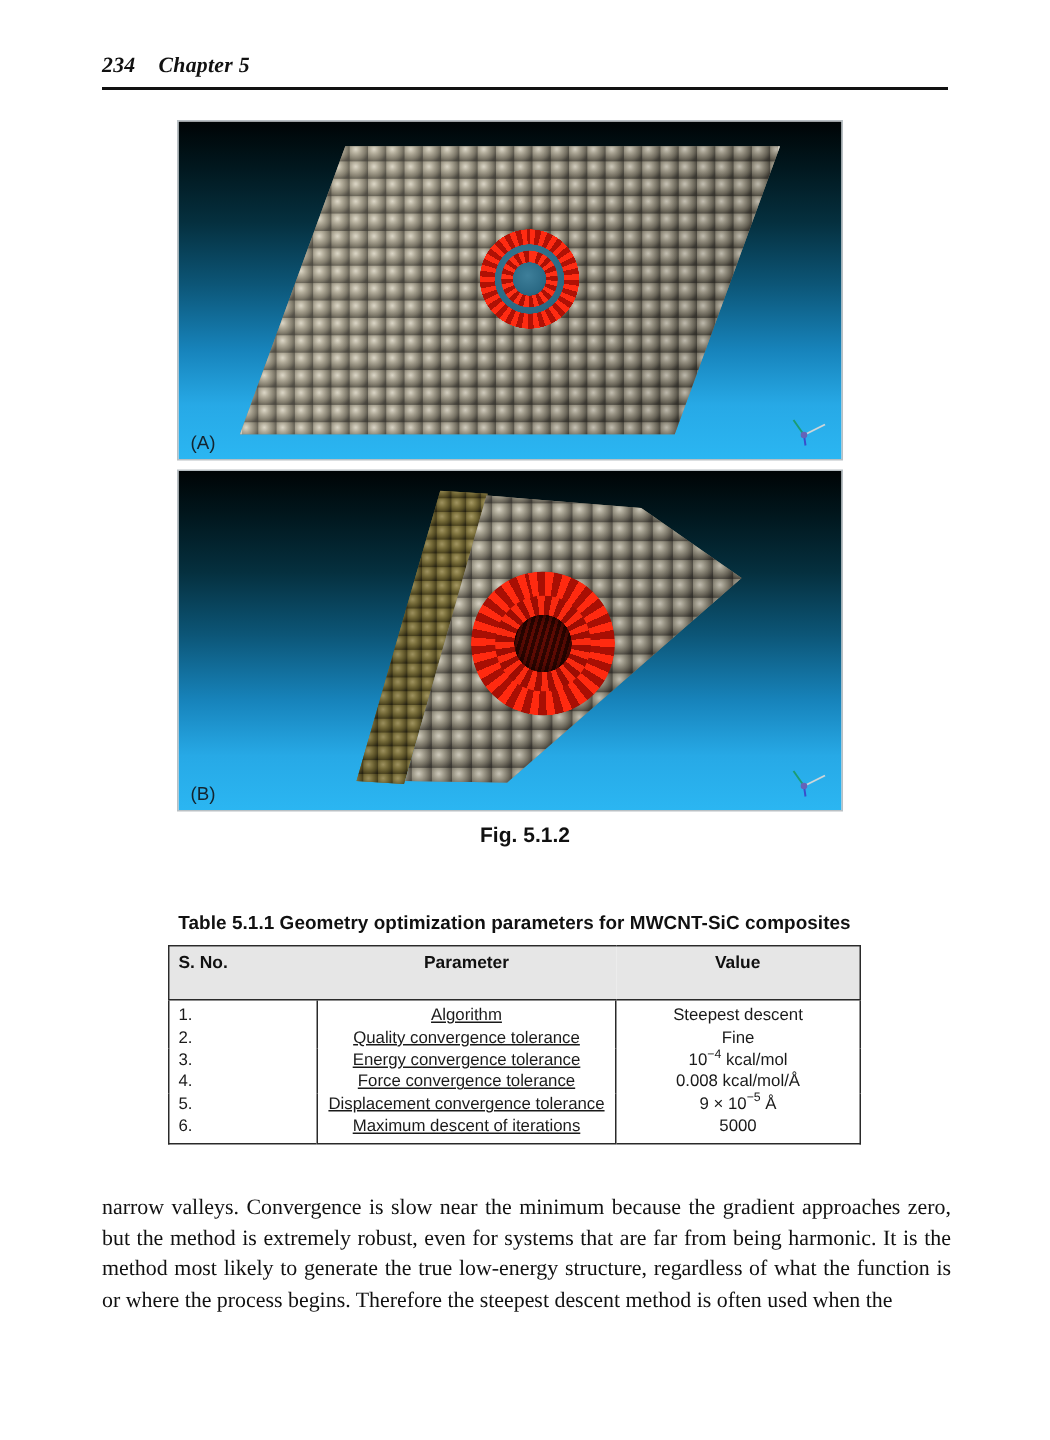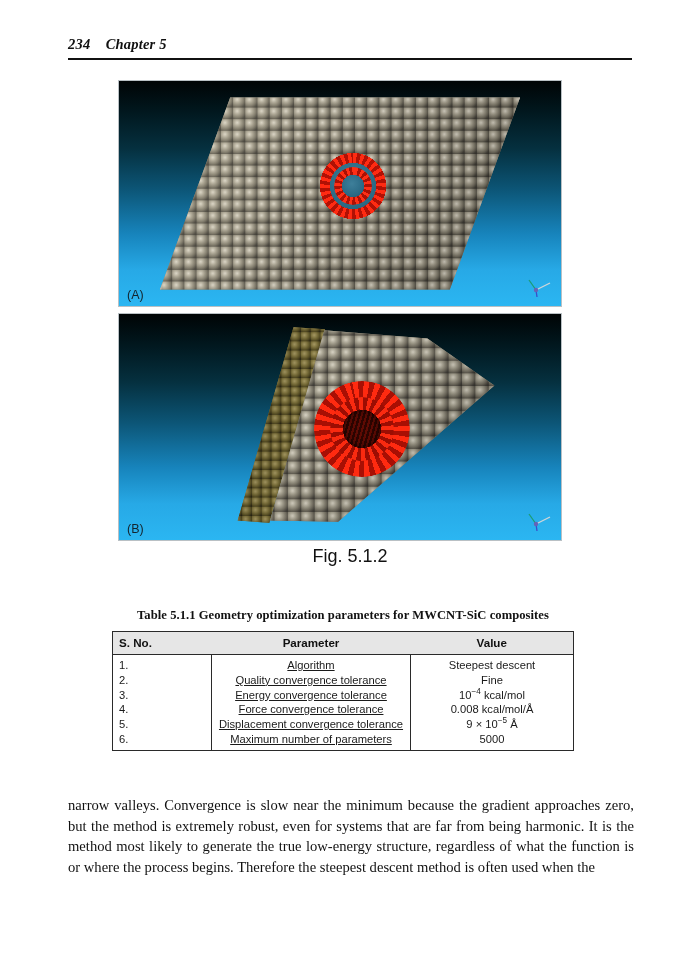--- a/index.html
+++ b/index.html
@@ -297,22 +297,22 @@
   .caption {
     position: absolute;
     left: 68px;
     top: 548px;
     width: 564px;
     text-align: center;
     font-family: "Liberation Sans", "DejaVu Sans", sans-serif;
     color: #111;
   }
   .caption-title {
-    font-size: 18px;
-    font-weight: normal;
+    font-size: 14px;
+    font-weight: bold;
     line-height: 16px;
   }
   .caption-text {
     font-size: 12.6px;
     line-height: 18px;
     margin-top: 2px;
     white-space: nowrap;
   }
   .vf { font-style: italic; }
   .vf sub {
@@ -324,41 +324,41 @@
   }
 
   
   .table-block {
     position: absolute;
     left: 112px;
     top: 608px;
     width: 462px;
   }
   .table-title {
-    font-family: Liberation Serif, serif;
+    font-family: Liberation Sans, sans-serif;
     font-size: 12.6px;
     font-weight: bold;
     text-align: center;
     color: #111;
     margin-bottom: 8px;
     letter-spacing: 0.05px;
   }
   table.params {
     width: 462px;
     border-collapse: collapse;
     border: 1.3px solid #2a2a2a;
     font-family: "Liberation Sans", "DejaVu Sans", sans-serif;
     background: #fff;
   }
   table.params thead th {
     background: #e6e6e6;
     border-bottom: 1.3px solid #2a2a2a;
     font-size: 11.6px;
     font-weight: bold;
-    padding: 4px 6px 5px;
+    padding: 4px 6px 18px;
     color: #111;
   }
   table.params thead th.c-no { text-align: left; }
   table.params thead th.c-par,
   table.params thead th.c-val { text-align: center; }
 
   table.params tbody td {
     font-size: 11.2px;
     padding: 1.4px 6px;
     color: #1a1a1a;
@@ -490,21 +490,21 @@
           <td class="c-par">Force convergence tolerance</td>
           <td class="c-val">0.008 kcal/mol/Å</td>
         </tr>
         <tr>
           <td class="c-no">5.</td>
           <td class="c-par">Displacement convergence tolerance</td>
           <td class="c-val"><span>9 × 10</span><span class="sup">−5</span><span> Å</span></td>
         </tr>
         <tr>
           <td class="c-no">6.</td>
-          <td class="c-par">Maximum number of parameters</td>
+          <td class="c-par">Maximum descent of iterations</td>
           <td class="c-val">5000</td>
         </tr>
       </tbody>
     </table>
   </div>
 
   <div class="bodytext">narrow valleys. Convergence is slow near the minimum because the gradient approaches zero, but the method is extremely robust, even for systems that are far from being harmonic. It is the method most likely to generate the true low-energy structure, regardless of what the function is or where the process begins. Therefore the steepest descent method is often used when the</div>
 
 </div>
 

